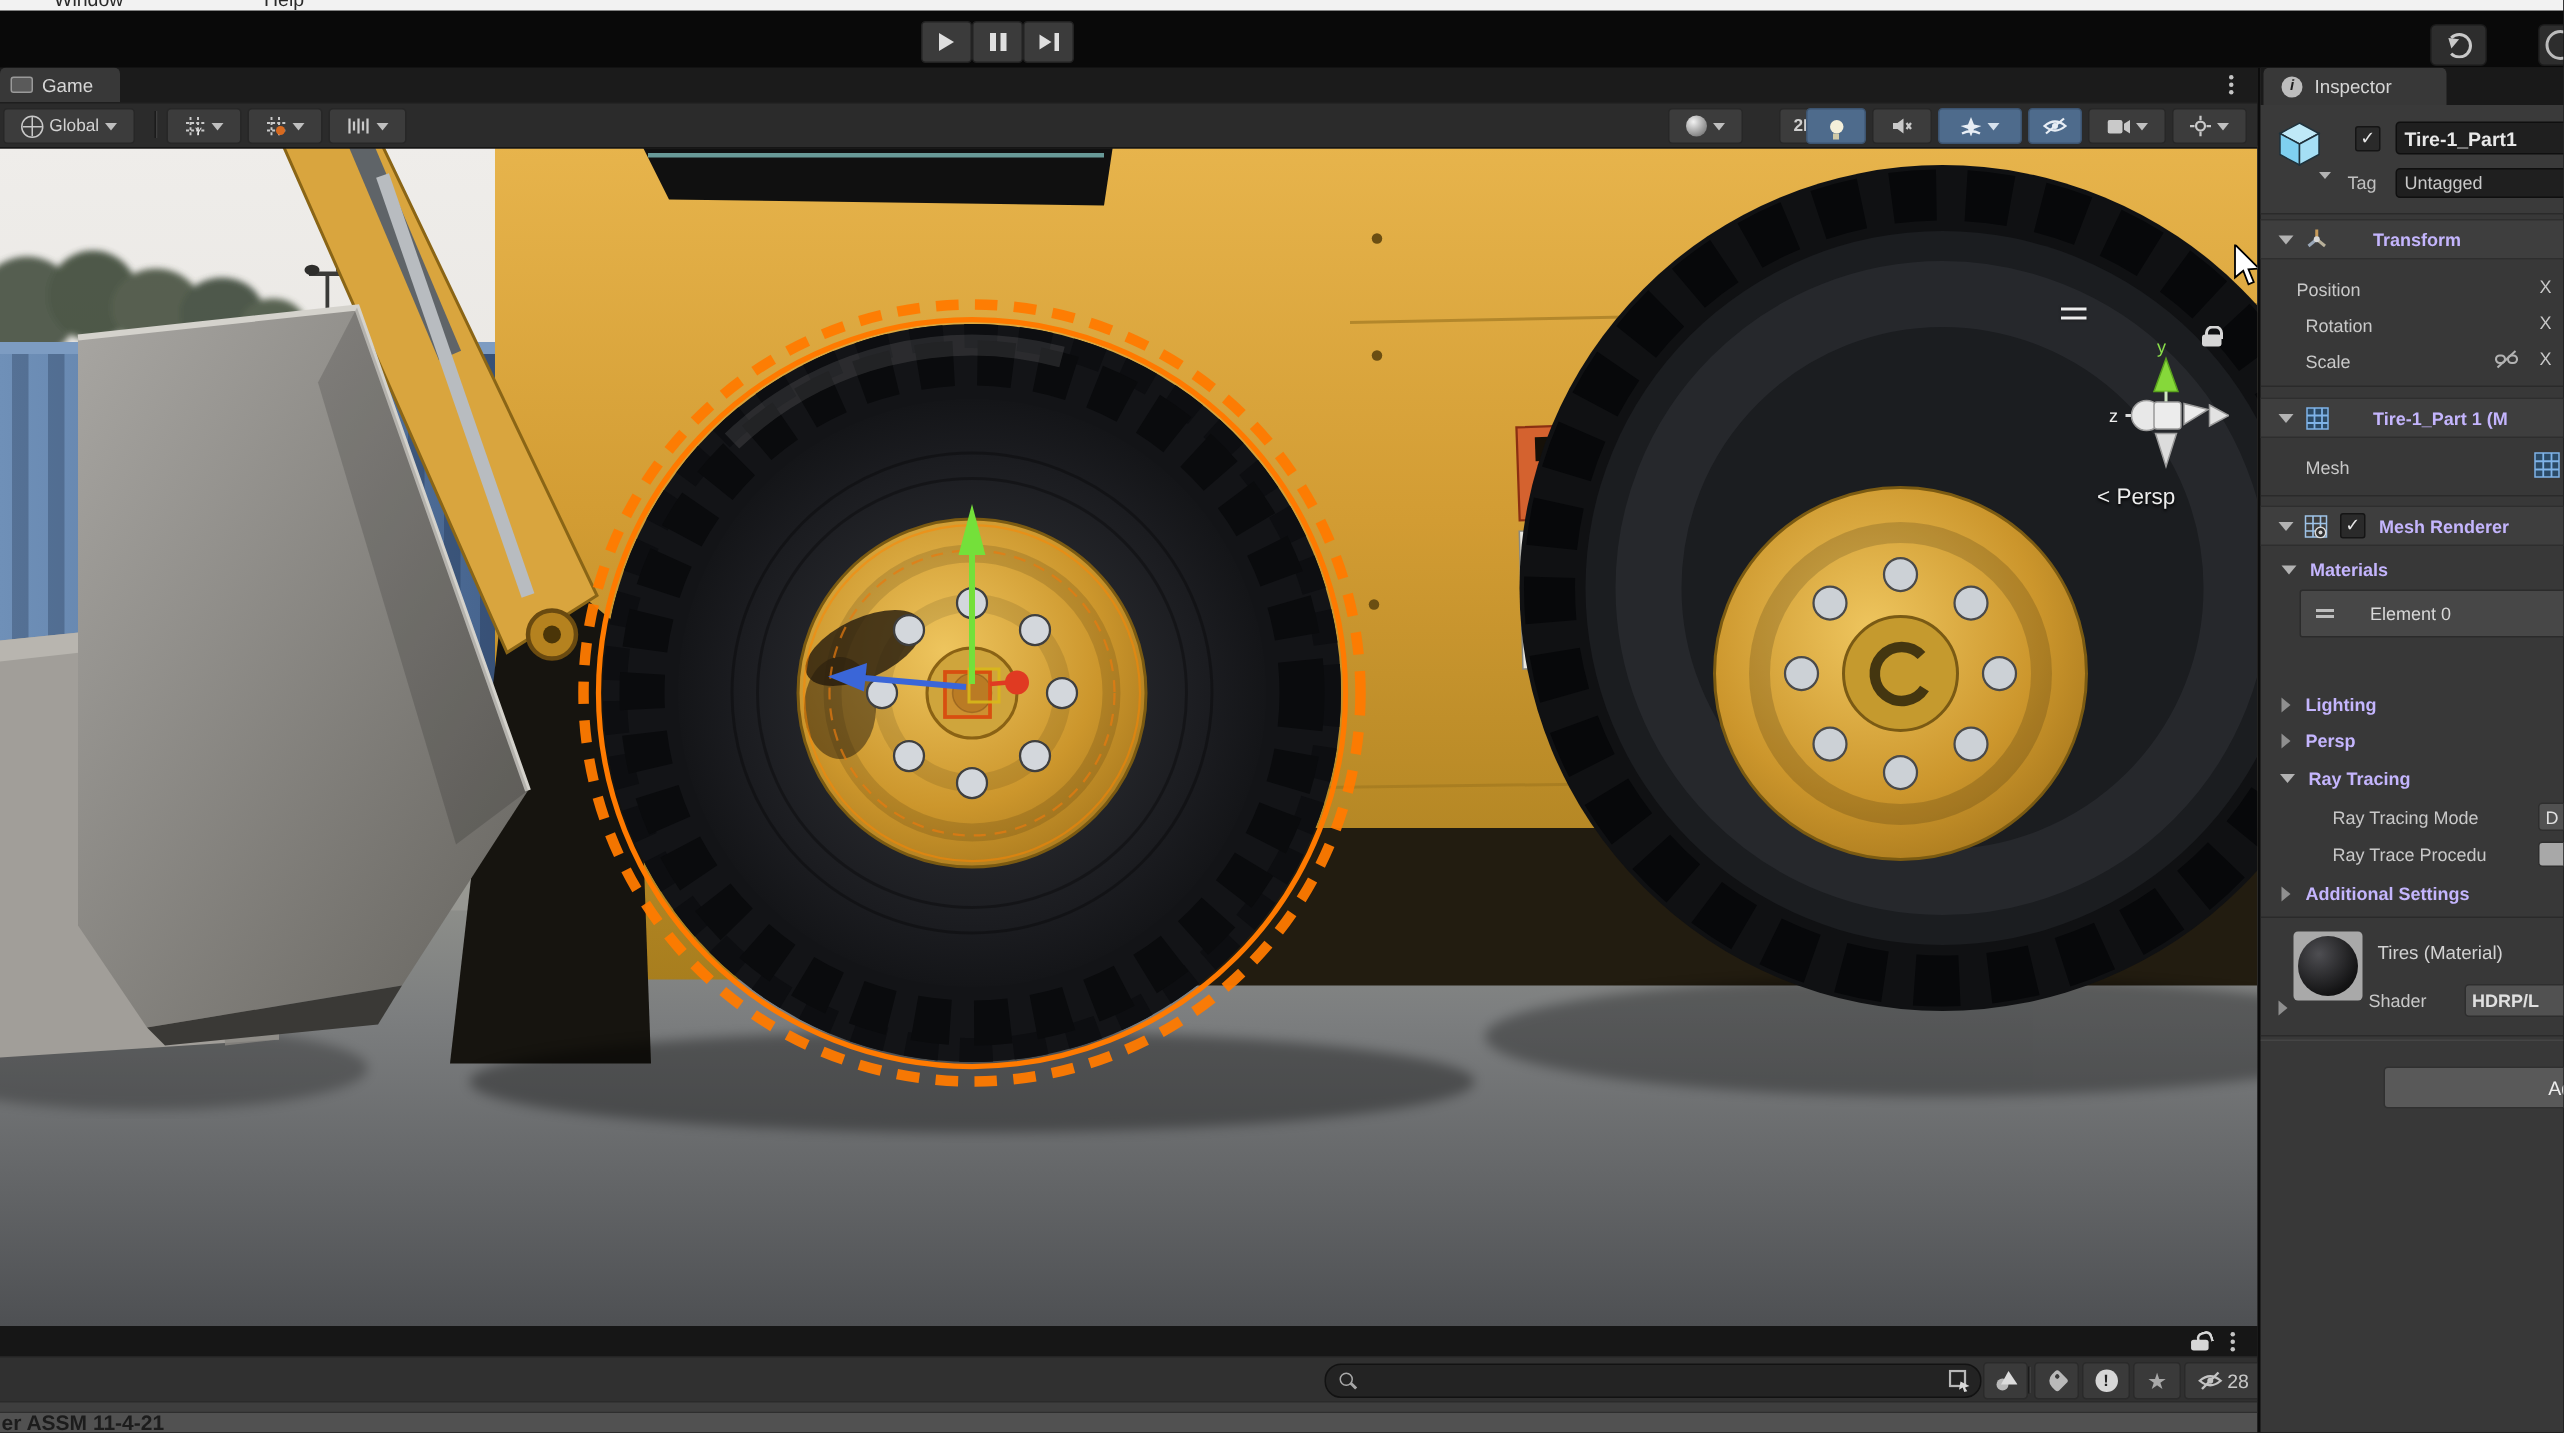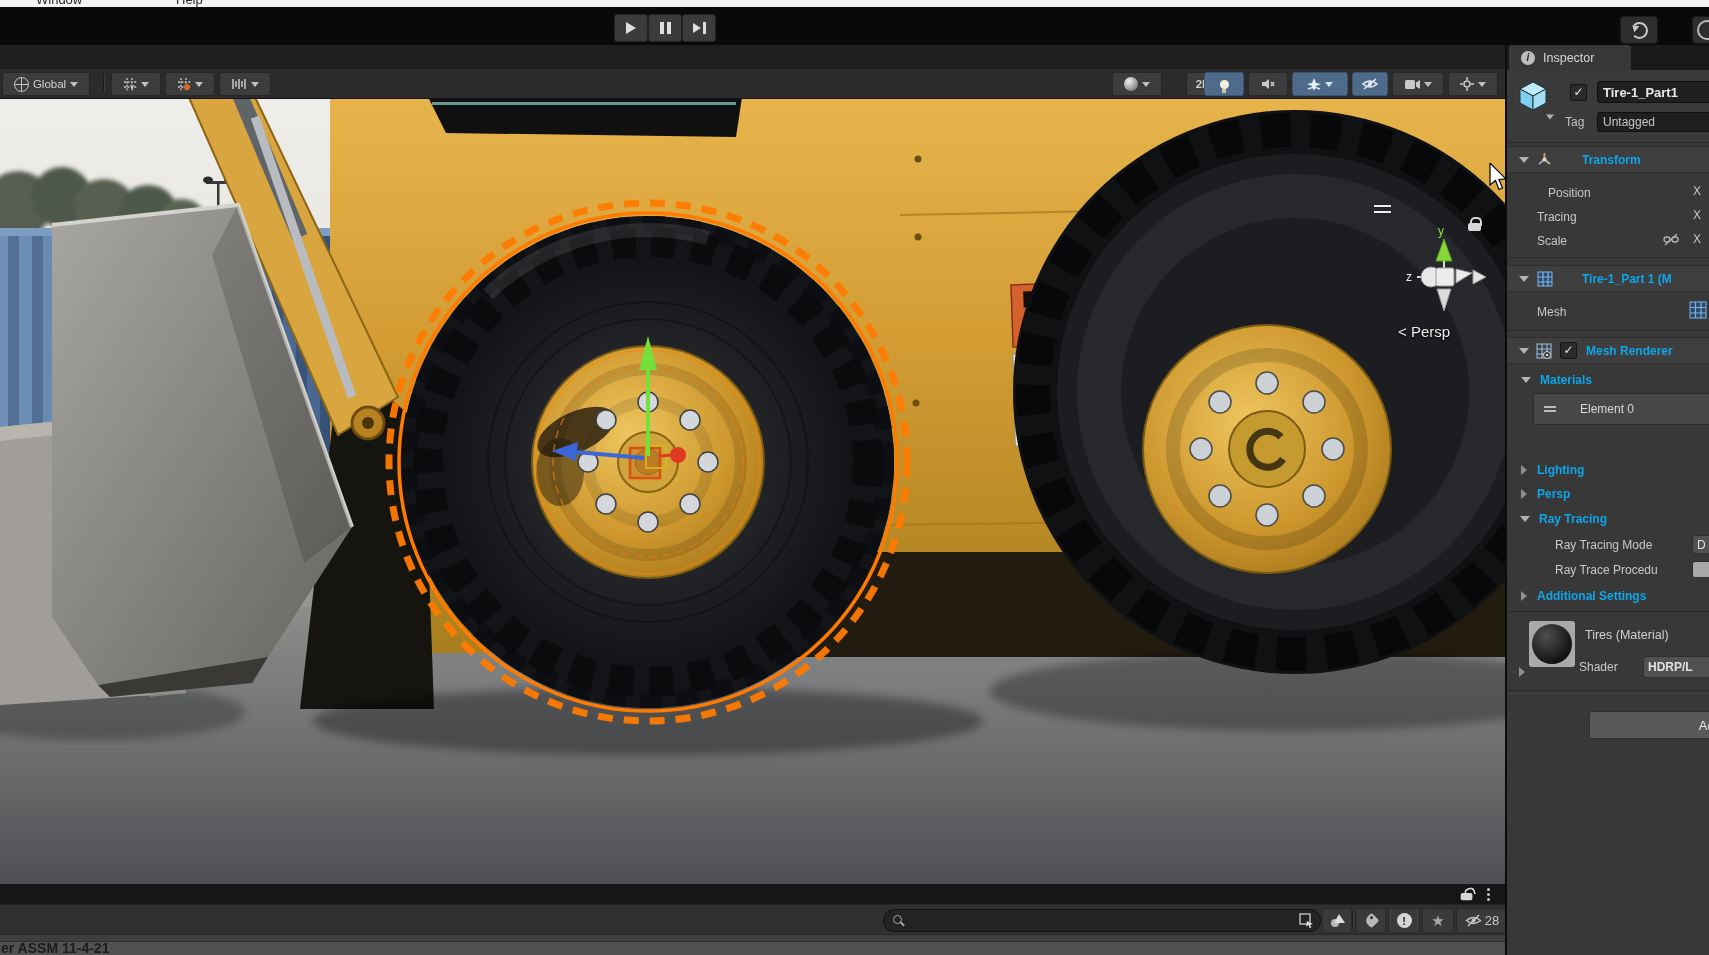--- a/index.html
+++ b/index.html
@@ -79,21 +79,21 @@
   .checkbox{position:absolute;width:15px;height:15px;background:#2a2a2a;border:1px solid #151515;border-radius:2px;
             color:#e8e8e8;font-size:12px;line-height:14px;text-align:center;}
   .field{position:absolute;background:#1f1f1f;border:1px solid #0f0f0f;border-radius:3px;color:#e8e8e8;
          padding:0 5px;display:flex;align-items:center;overflow:hidden;white-space:nowrap;}
   .comp-header{position:absolute;left:0;width:204px;height:25px;background:#3e3e3e;border-top:1px solid #2e2e2e;border-bottom:1px solid #2e2e2e;
                display:flex;align-items:center;}
   .fold{width:0;height:0;}
   .fold.open{border-left:5px solid transparent;border-right:5px solid transparent;border-top:6px solid #b2b2b2;}
   .fold.closed{border-top:5px solid transparent;border-bottom:5px solid transparent;border-left:6px solid #8f8f8f;}
   .brow{position:absolute;left:0;width:204px;height:18px;display:flex;align-items:center;color:#c8c8c8;}
-  .bold{font-weight:bold;color:#0ea5e9;}
+  .bold{font-weight:bold;color:#c4b5fd;}
   .chip{position:absolute;background:#515151;border:1px solid #2e2e2e;border-radius:3px;color:#e0e0e0;
         display:flex;align-items:center;padding:0 4px;overflow:hidden;}
   .divider{position:absolute;left:0;width:204px;height:1px;background:#2a2a2a;}
   .elembox{position:absolute;left:26px;top:348px;width:194px;height:30px;background:#474747;border:1px solid #2b2b2b;border-radius:2px;
            display:flex;align-items:center;}
   .draghandle i{display:block;width:12px;height:2px;background:#bdbdbd;margin:2px 0;}
   .matchip{position:absolute;left:22px;top:576px;width:46px;height:46px;background:#a9a9a9;border-radius:3px;
            display:flex;align-items:center;justify-content:center;}
   .matsphere{width:40px;height:40px;border-radius:50%;background:radial-gradient(circle at 35% 30%,#4e4e52,#141415 70%,#060606);}
   .addbtn{position:absolute;left:82px;top:666px;width:138px;height:28px;background:#595959;border:1px solid #303030;border-radius:3px;
@@ -125,20 +125,29 @@
       <span class="stepbar"></span>
     </div>
     <div class="cornerbtn" style="left:1620px;width:36px">
       <span class="history-glyph"></span>
     </div>
     <div class="cornerbtn" style="left:1692px;width:28px">
       <span class="acct-glyph"></span>
     </div>
   </div>
 
+  <div class="abs tabbar">
+    <div class="tab">
+      <span class="gametab-icon"></span>
+      <span>Game</span>
+    </div>
+    <div class="abs" style="left:1486px;top:5px">
+      <span class="kebab" style="display:block"></span>
+    </div>
+  </div>
 
   <div class="abs toolbar">
     <div class="tbtn" style="left:2px;width:86px">
       <span class="globe"></span>
       <span>Global</span>
       <span class="dd"></span>
     </div>
     <div class="vsep" style="left:103px"></div>
 
     <div class="tbtn" style="left:111px;width:48px">
@@ -537,25 +546,25 @@
       <span class="fold open" style="margin-left:12px"></span>
       <svg style="margin-left:8px" width="15" height="15" viewBox="0 0 15 15">
         <line x1="7.5" y1="7.5" x2="7.5" y2="1" stroke="#c89b5a" stroke-width="2"></line>
         <line x1="7.5" y1="7.5" x2="2" y2="12" stroke="#9aa7b8" stroke-width="2"></line>
         <line x1="7.5" y1="7.5" x2="13" y2="12" stroke="#b8b09a" stroke-width="2"></line>
         <circle cx="7.5" cy="7.5" r="2" fill="#d8d8d8"></circle>
       </svg>
       <span class="bold" style="margin-left:30px">Transform</span>
     </div>
     <div class="brow" style="top:139px">
-      <span style="margin-left:41px">Position</span>
+      <span style="margin-left:24px">Position</span>
     </div>
     <span class="xlabel" style="left:186px;top:139px">X</span>
     <div class="brow" style="top:163px">
-      <span style="margin-left:30px">Tracing</span>
+      <span style="margin-left:30px">Rotation</span>
     </div>
     <span class="xlabel" style="left:186px;top:163px">X</span>
     <div class="brow" style="top:187px">
       <span style="margin-left:30px">Scale</span>
     </div>
     <svg class="abs" style="left:156px;top:188px" width="16" height="13" viewBox="0 0 16 13">
       <rect x="1" y="4" width="6" height="5" rx="2.5" fill="none" stroke="#b2b2b2" stroke-width="1.4"></rect>
       <rect x="9" y="4" width="6" height="5" rx="2.5" fill="none" stroke="#b2b2b2" stroke-width="1.4"></rect>
       <line x1="2" y1="12" x2="14" y2="1" stroke="#b2b2b2" stroke-width="1.4"></line>
     </svg>

